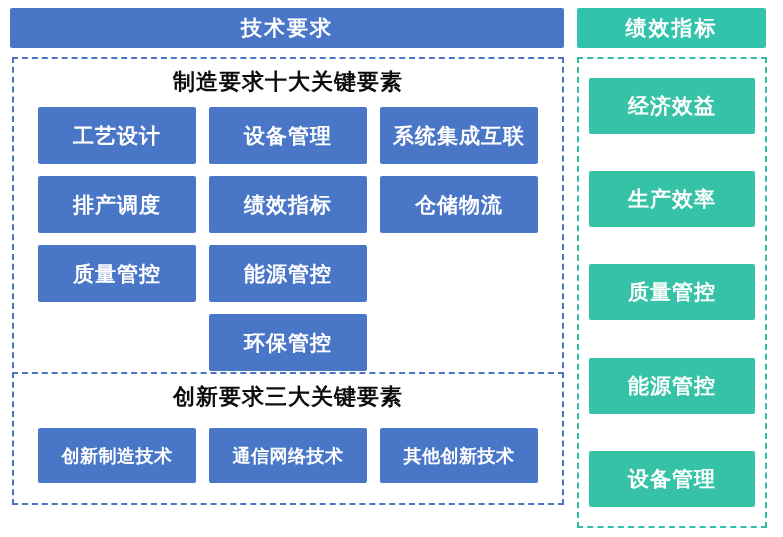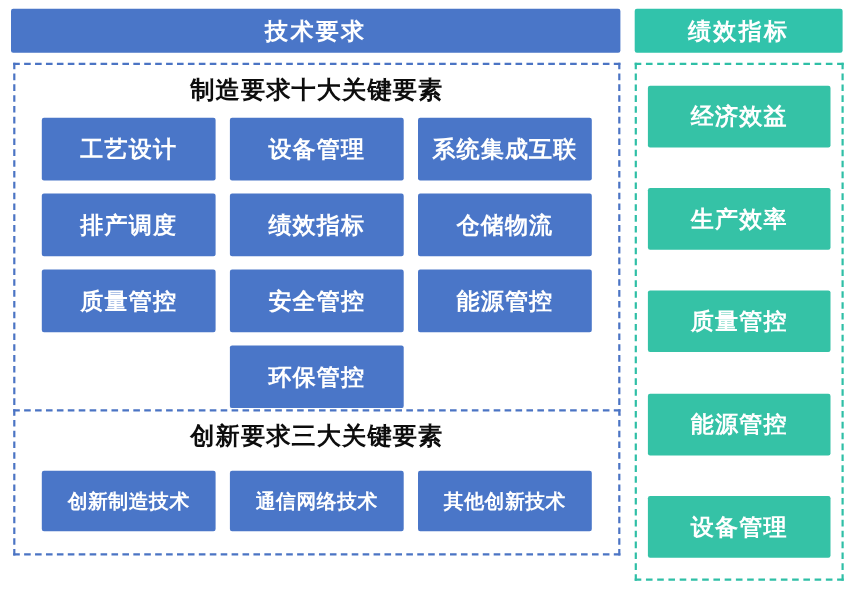--- a/index.html
+++ b/index.html
@@ -83,21 +83,20 @@
   <div class="panel blue-panel" id="manufacturing-panel">
     <div class="panel-title">制造要求十大关键要素</div>
     <div class="grid3">
       <div class="box blue-box">工艺设计</div>
       <div class="box blue-box">设备管理</div>
       <div class="box blue-box">系统集成互联</div>
       <div class="box blue-box">排产调度</div>
       <div class="box blue-box">绩效指标</div>
       <div class="box blue-box">仓储物流</div>
       <div class="box blue-box">质量管控</div>
-      <div class="box blue-box">安全管控</div>
       <div class="box blue-box">能源管控</div>
       <div class="box blue-box col2">环保管控</div>
     </div>
   </div>
 
   <div class="panel blue-panel" id="innovation-panel">
     <div class="panel-title">创新要求三大关键要素</div>
     <div class="grid3">
       <div class="box blue-box">创新制造技术</div>
       <div class="box blue-box">通信网络技术</div>

